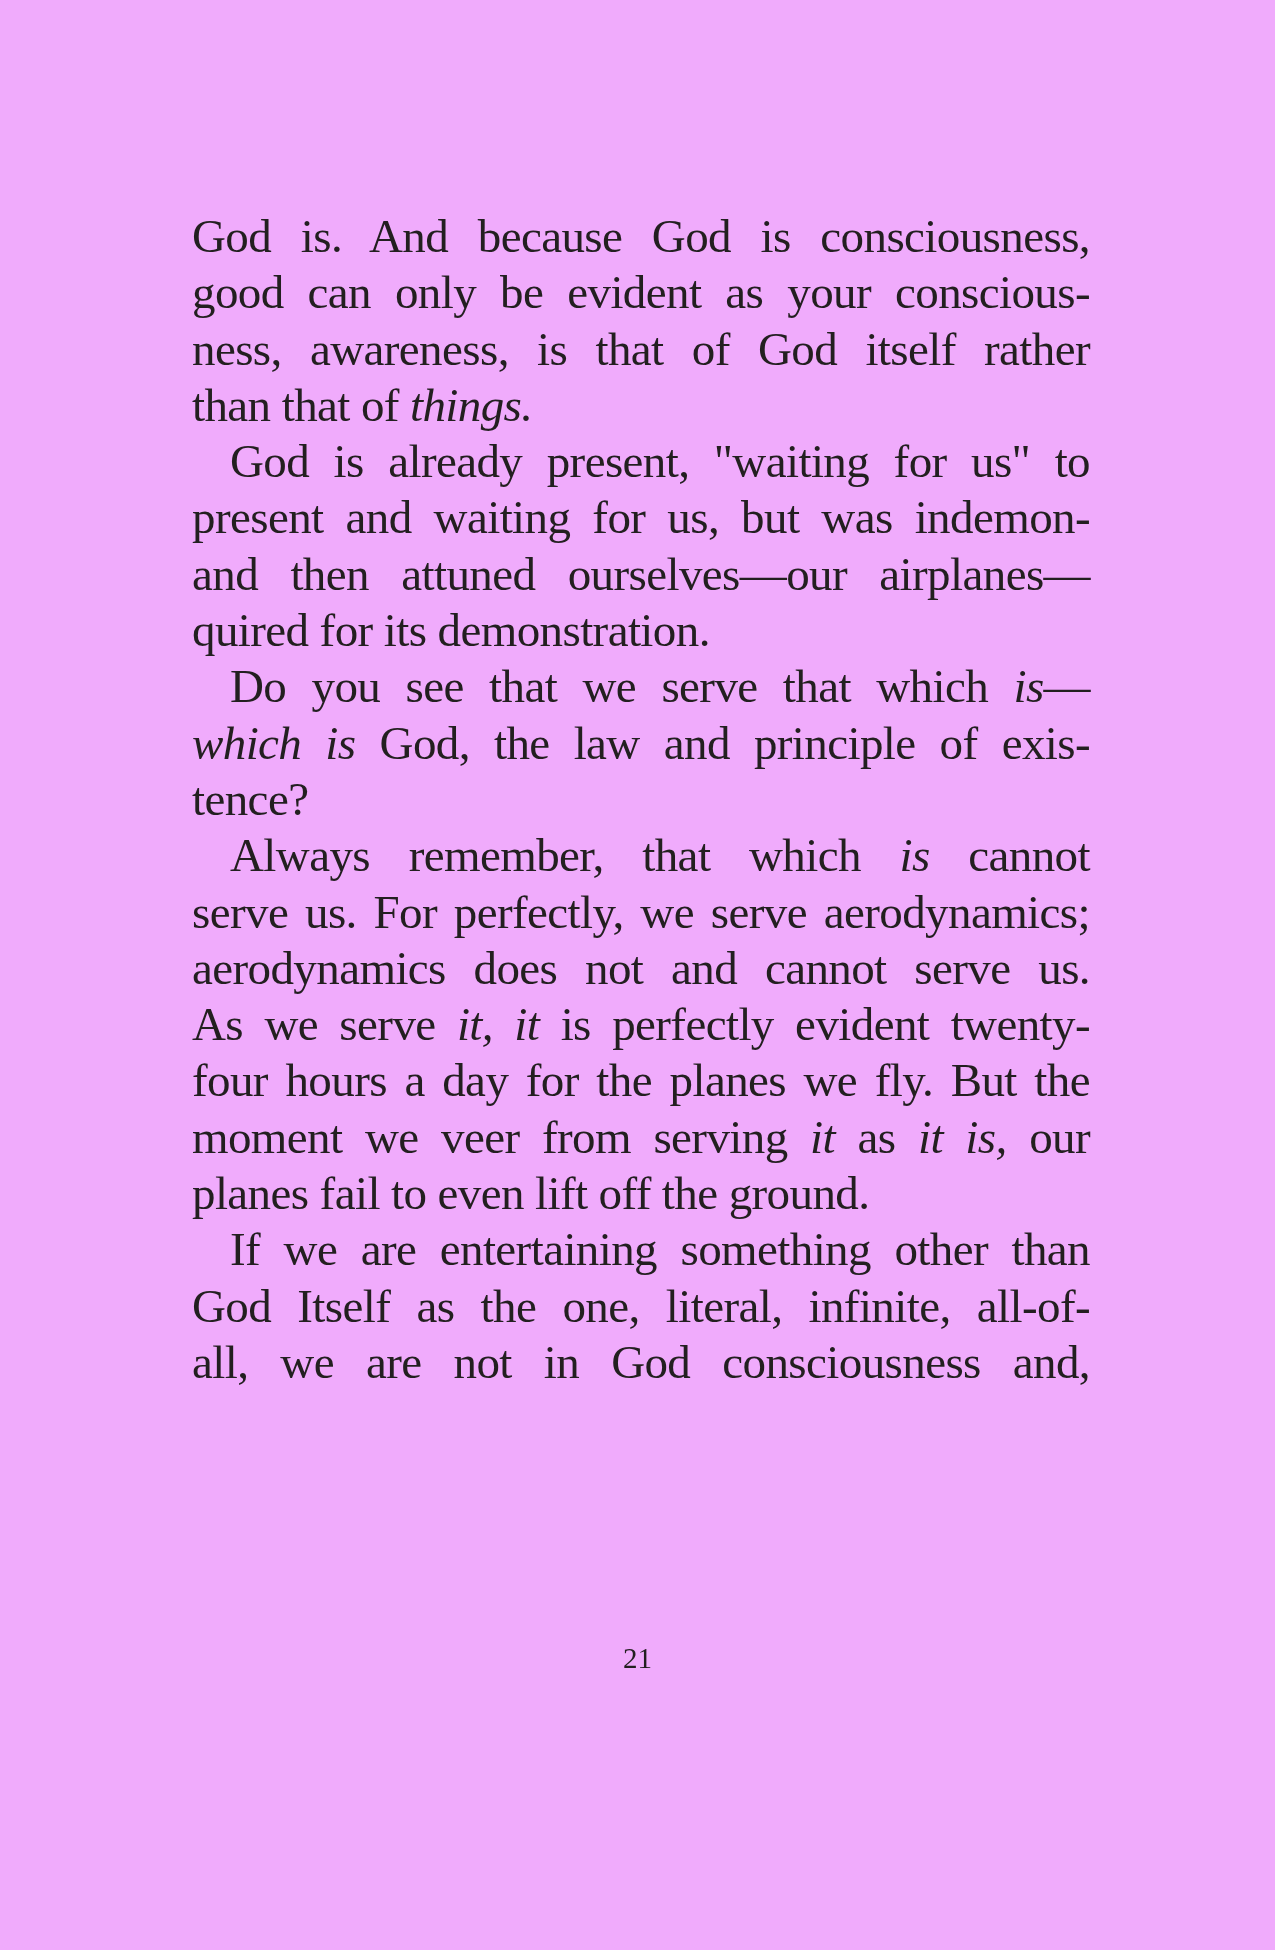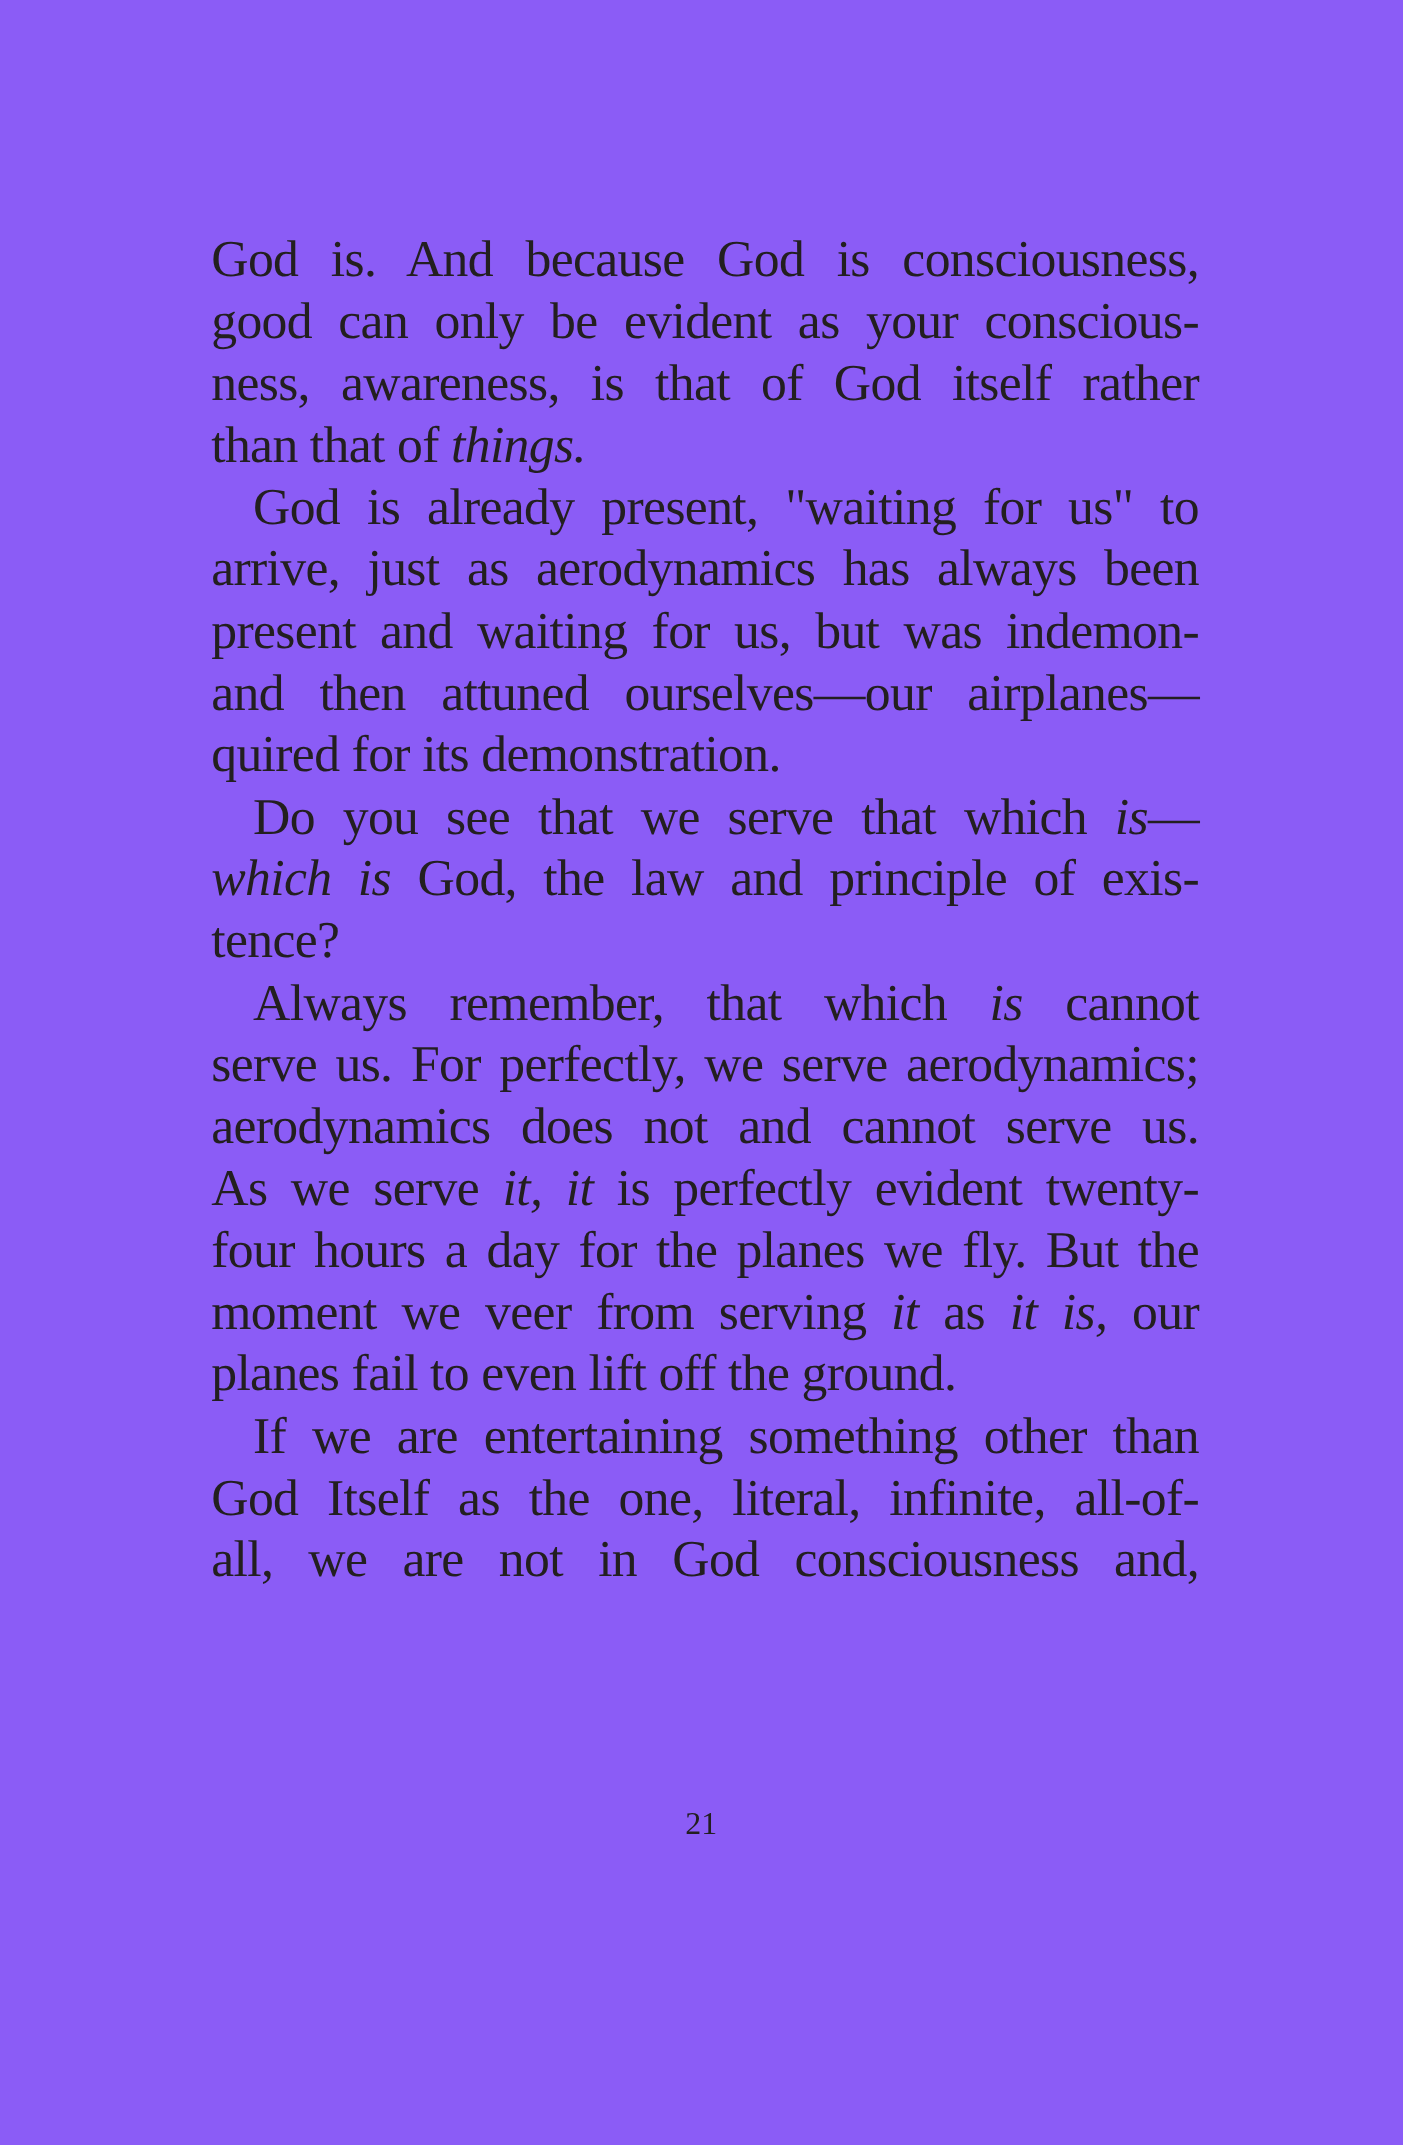--- a/index.html
+++ b/index.html
@@ -13,21 +13,21 @@
     position: relative;
     overflow: hidden;
     font-family: "Liberation Serif", "DejaVu Serif", serif;
     color: #231f20;
   }
   .page {
     position: absolute;
     left: 0; top: 0;
     width: 1275px;
     height: 1950px;
-    background: #8b5cf6;
+    background: #f0abfc;
   }
   .text-block {
     position: absolute;
     left: 192px;
     top: 208px;
     width: 898px;
   }
   .line {
     display: block;
     height: 56.3px;
@@ -64,21 +64,20 @@
 <div class="page">
   <div class="text-block" id="text-block">
       <div>
         <span class="line" style="white-space: normal;"><span>God is. And because God is consciousness,</span></span>
         <span class="line" style="white-space: normal;"><span>good can only be evident as your conscious-</span></span>
         <span class="line" style="white-space: normal;"><span>ness, awareness, is that of God itself rather</span></span>
         <span class="line last"><span>than that of </span><i>things.</i></span>
       </div>
       <div>
         <span class="line indent" style="white-space: normal;"><span>God is already present, "waiting for us" to</span></span>
-        <span class="line" style="white-space: normal;"><span>arrive, just as aerodynamics has always been</span></span>
         <span class="line" style="white-space: normal;"><span>present and waiting for us, but was indemon-</span></span>
         <span class="line" style="white-space: normal;"><span>and then attuned ourselves—our airplanes—</span></span>
         <span class="line last"><span>quired for its demonstration.</span></span>
       </div>
       <div>
         <span class="line indent" style="white-space: normal;"><span>Do you see that we serve that which </span><i>is</i><span>—</span></span>
         <span class="line" style="white-space: normal;"><i>which is</i><span> God, the law and principle of exis-</span></span>
         <span class="line last"><span>tence?</span></span>
       </div>
       <div>

